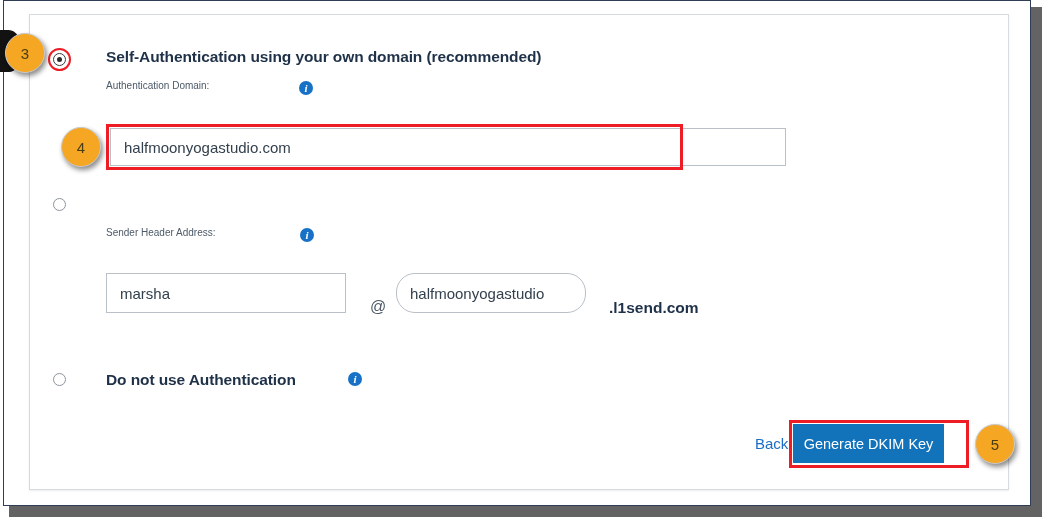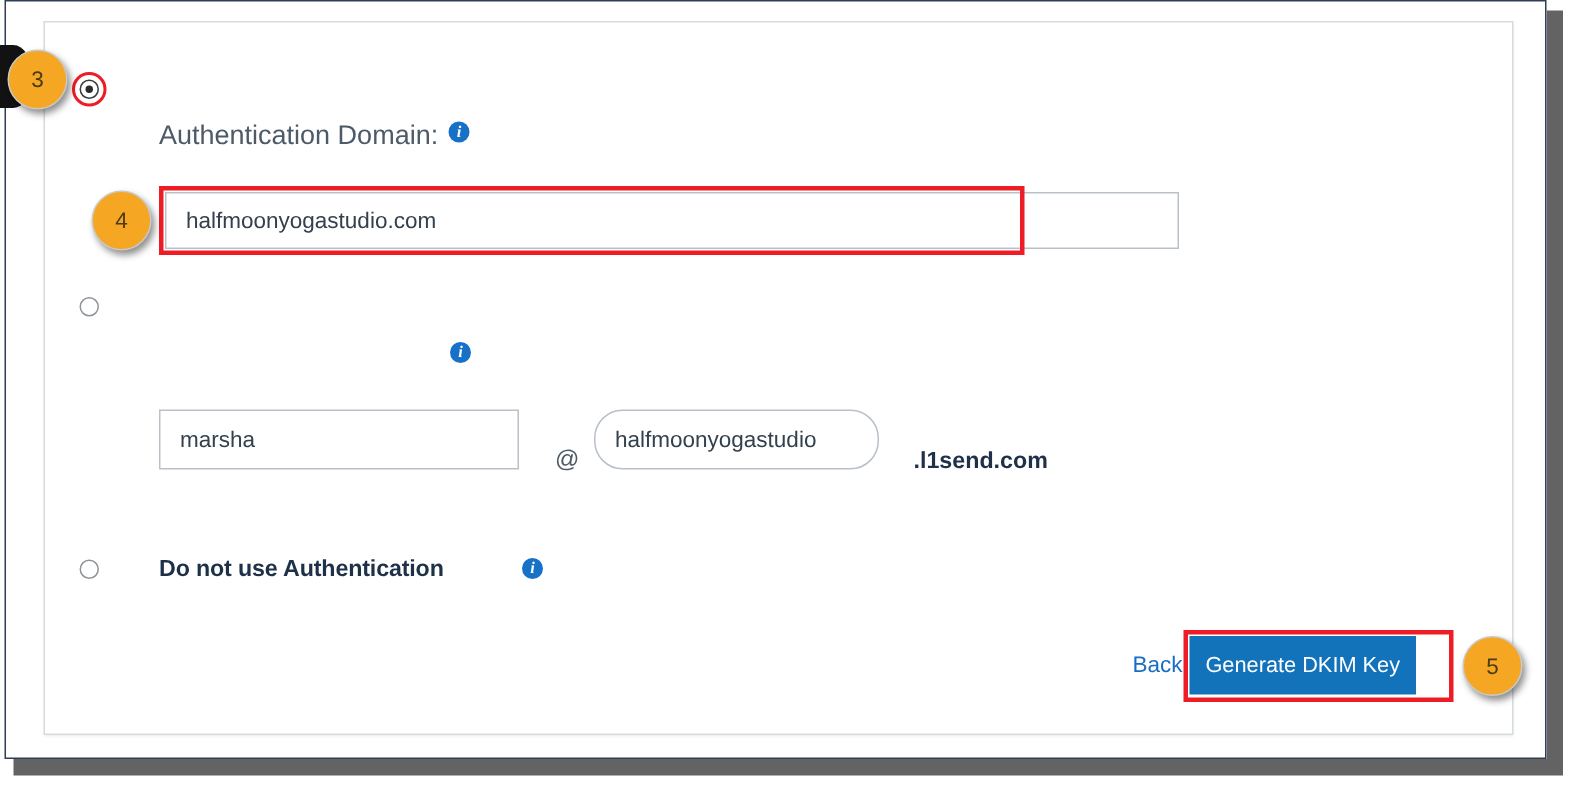--- a/index.html
+++ b/index.html
@@ -104,21 +104,21 @@
   .opt-title {
     position: absolute;
     font-size: 15.5px;
     font-weight: bold;
     color: #1f3148;
     white-space: nowrap;
     letter-spacing: -0.1px;
   }
   .sub-label {
     position: absolute;
-    font-size: 18px;
+    font-size: 10px;
     color: #4d5a68;
     white-space: nowrap;
     text-align: right;
   }
 
   
   .info-icon {
     position: absolute;
     width: 14px;
     height: 14px;
@@ -227,30 +227,32 @@
   <div class="frame-shadow-right"></div>
   <div class="frame-shadow-bottom"></div>
   <div class="frame-shadow-corner-tr"></div>
   <div class="outer-frame"></div>
 
   <div class="card"></div>
 
   <div class="radio-ring" style="left:48px; top:48px; width:23px; height:23px;"></div>
   <div class="radio selected" style="left:53px; top:53px;"></div>
 
+  <div class="opt-title" style="left:106px; top:48px;">Self-Authentication using your own domain (recommended)</div>
 
   <div class="sub-label" style="left:106px; top:80px;">Authentication Domain:</div>
   <div class="info-icon" style="left:299px; top:81px;">i</div>
 
   <div class="text-input" style="left:110px; top:128px; width:676px; height:38px;" placeholder="Authentication Domain">halfmoonyogastudio.com</div>
   <div class="highlight-box" style="left:106px; top:124px; width:577px; height:46px;"></div>
 
   <div class="radio" style="left:53px; top:198px;"></div>
 
 
+  <div class="sub-label" style="left:106px; top:227px;">Sender Header Address:</div>
   <div class="info-icon" style="left:300px; top:228px;">i</div>
 
   <div class="text-input" style="left:106px; top:273px; width:240px; height:40px;" placeholder="username">marsha</div>
 
   <div class="at-sign" style="left:370px; top:298px;">@</div>
 
   <div class="text-input" style="left:396px; top:273px; width:190px; height:40px;border-radius:19px;" placeholder="domain">halfmoonyogastudio</div>
 
   <div class="domain-suffix" style="left:609px; top:299px;">.l1send.com</div>
 

